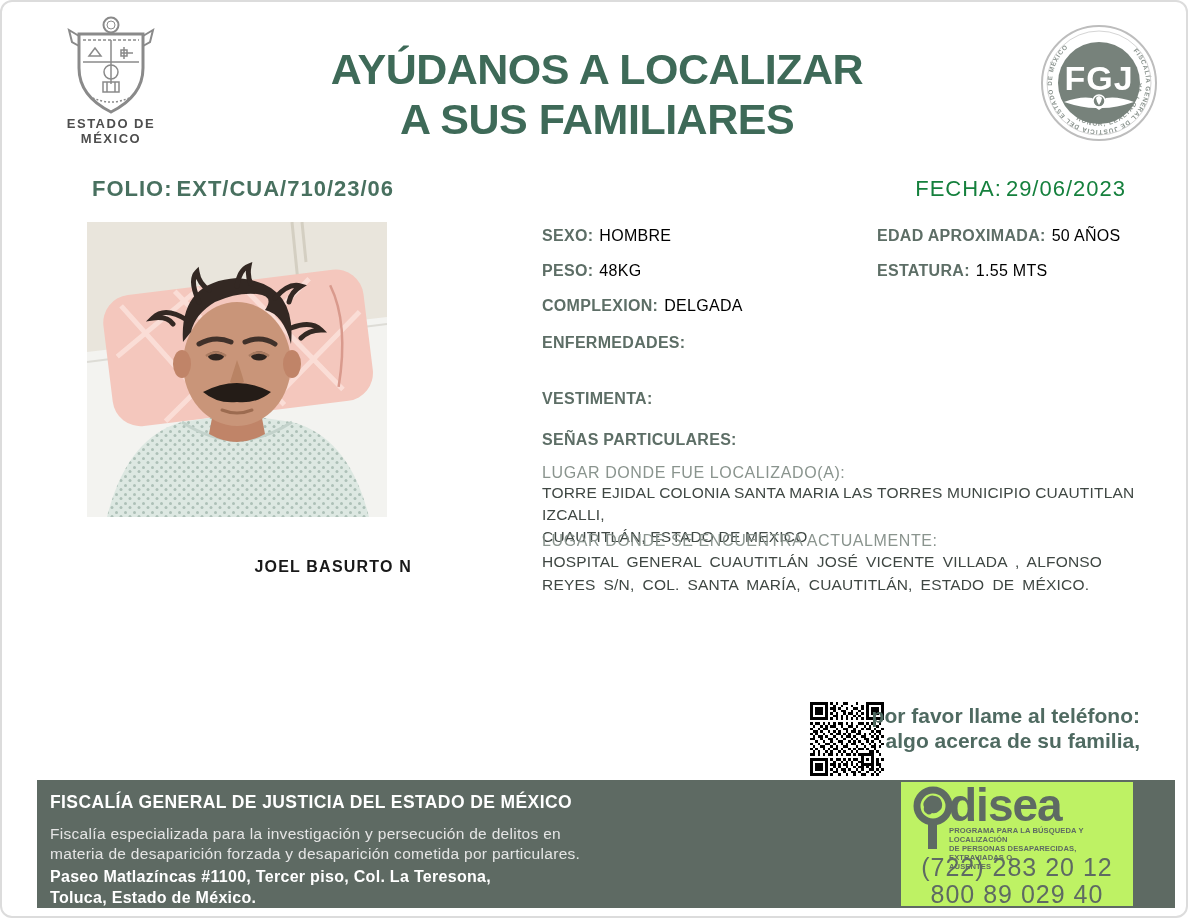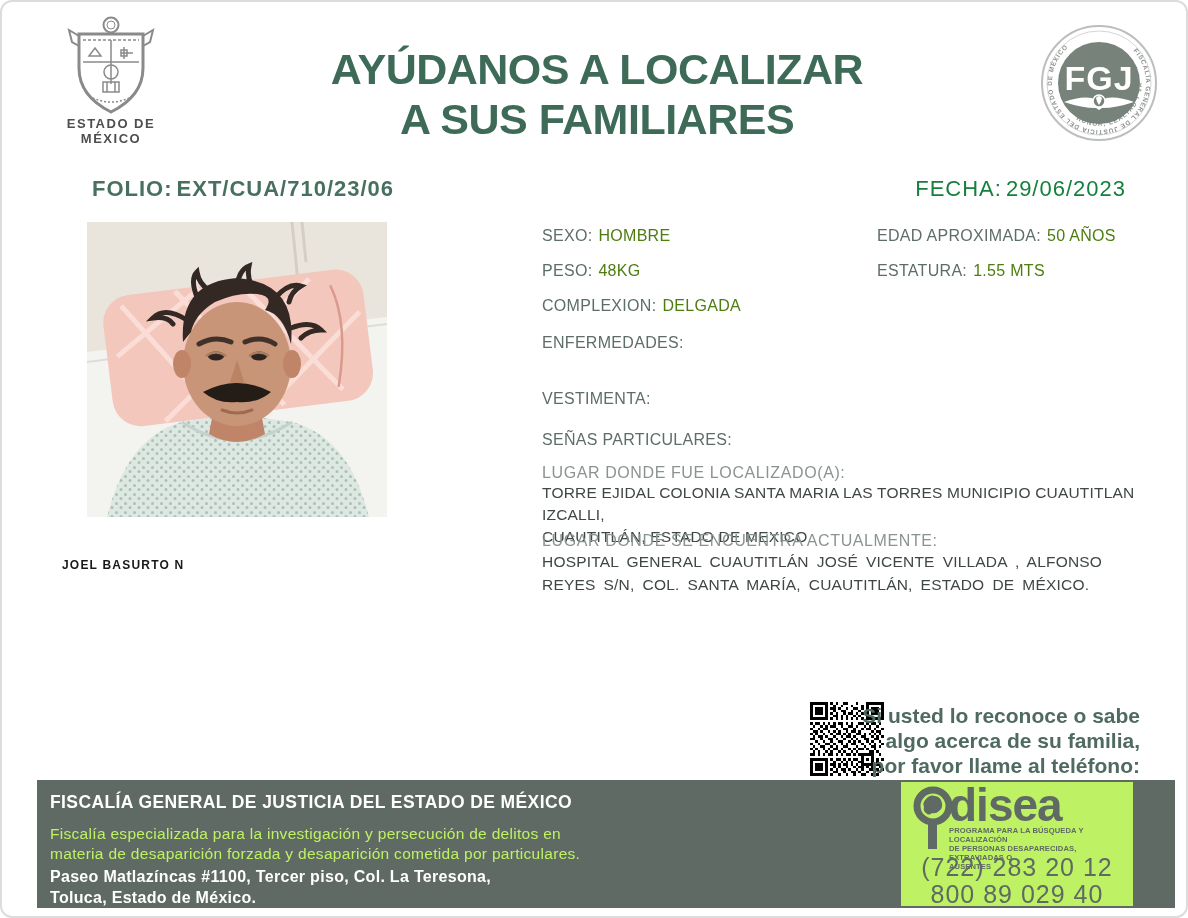--- a/index.html
+++ b/index.html
@@ -20,43 +20,43 @@
 
   .fgj-badge { position:absolute; left:1038px; top:22px; }
 
   
   .folio { position:absolute; left:90px; top:174px; font-size:22px; font-weight:bold; color:#48705f; letter-spacing:1px; }
   .fecha { position:absolute; right:56px; top:174px; font-size:22px; font-weight:normal; color:#15803d; letter-spacing:1px; text-align:right; }
   .folio span, .fecha span { margin-right:4px;text-align:right; }
 
   
   .photo { position:absolute; left:85px; top:220px; width:300px; height:295px; overflow:hidden; background:#e9e5dc; }
-  .person-name { position:absolute; left:60px; top:556px; width:350px; text-align:left;
-                 font-size:12px; font-weight:bold; color:#191919; letter-spacing:1.2px; }
+  .person-name { position:absolute; left:60px; top:556px; width:350px; text-align:right;
+                 font-size:16px; font-weight:bold; color:#191919; letter-spacing:1.2px; }
 
   
   .field { position:absolute; font-size:16px; letter-spacing:0.3px; white-space:nowrap; }
-  .field .lbl { font-weight:normal; color:#5d6e66; margin-right:6px; }
-  .field .val { color:#4d7c0f;margin-top:34px; }
+  .field .lbl { font-weight:bold; color:#5d6e66; margin-right:6px; }
+  .field .val { color:#000000;margin-top:34px; }
 
   
   .loc { position:absolute; left:540px; width:648px; }
   .loc-header { font-size:16px; color:#8a948e; letter-spacing:0.6px; }
   .loc-text { font-size:15.5px; color:#3f4743; line-height:22px; letter-spacing:0.2px; }
   .loc-text.wide { word-spacing:3.5px; line-height:23px; }
 
   
   .qr { position:absolute; left:808px; top:700px; width:74px; height:74px; }
   .recognize { position:absolute; right:46px; top:701px; text-align:right;
                font-size:21px; font-weight:bold; color:#4f6a61; line-height:25px; }
 
   
   .footer { position:absolute; left:35px; top:778px; width:1138px; height:128px; background:#5e6a63; }
   .footer-org { position:absolute; left:13px; top:12px; font-size:17.5px; font-weight:bold; color:#ffffff; letter-spacing:0.4px; }
-  .footer-desc { position:absolute; left:13px; top:44px; font-size:15.5px; color:#bef264; line-height:20px; letter-spacing:0.3px; }
+  .footer-desc { position:absolute; left:13px; top:44px; font-size:15.5px; color:#e5e5e5; line-height:20px; letter-spacing:0.3px; }
   .footer-addr { position:absolute; left:13px; top:86px; font-size:16px; font-weight:bold; color:#ffffff; line-height:21px; letter-spacing:0.3px; }
 
   .odisea-panel { position:absolute; left:864px; top:2px; width:232px; height:124px; background:#bef264; }
   .odisea-logo { position:absolute; left:8px; top:4px; }
   .odisea-brand { position:absolute; left:48px; top:-4px; font-size:46px; font-weight:bold; color:#5e6a63; letter-spacing:-1px; }
   .odisea-tagline { position:absolute; left:48px; top:44px; font-size:7.6px; font-weight:bold; color:#5e6a63; line-height:9px; letter-spacing:0.1px; }
   .odisea-phones { position:absolute; left:0; top:72px; width:100%; text-align:center;
                    font-size:25px; font-weight:normal; color:#5e6a63; line-height:27px; letter-spacing:1px; }
 </style>
 </head>
@@ -245,23 +245,22 @@
           M8 24h2v1h-2z M11 24h1v1h-1z M13 24h2v1h-2z M16 24h1v1h-1z M18 24h1v1h-1z M26 24h2v1h-2z
           M9 25h1v1h-1z M11 25h1v1h-1z M14 25h1v1h-1z M17 25h1v1h-1z M19 25h2v1h-2z M22 25h1v1h-1z M24 25h1v1h-1z M27 25h1v1h-1z
           M8 26h1v1h-1z M10 26h1v1h-1z M12 26h2v1h-2z M15 26h1v1h-1z M18 26h1v1h-1z M20 26h1v1h-1z M23 26h2v1h-2z M26 26h1v1h-1z M28 26h1v1h-1z
           M9 27h2v1h-2z M13 27h1v1h-1z M16 27h2v1h-2z M19 27h1v1h-1z M22 27h1v1h-1z M25 27h1v1h-1z M27 27h1v1h-1z
           M8 28h1v1h-1z M11 28h1v1h-1z M14 28h1v1h-1z M17 28h1v1h-1z M20 28h2v1h-2z M24 28h1v1h-1z M26 28h1v1h-1z"></path>
       </g>
     </svg>
   </div>
 
   <div class="recognize">
-    <div>Si usted lo reconoce o sabe</div>
+    <div>por favor llame al teléfono:</div>
     <div>algo acerca de su familia,</div>
-    <div>por favor llame al teléfono:</div>
   </div>
 
   <div class="footer">
     <div class="footer-org">FISCALÍA GENERAL DE JUSTICIA DEL ESTADO DE MÉXICO</div>
     <div class="footer-desc">
       <div>Fiscalía especializada para la investigación y persecución de delitos en</div>
       <div>materia de desaparición forzada y desaparición cometida por particulares.</div>
     </div>
     <div class="footer-addr">
       <div>Paseo Matlazíncas #1100, Tercer piso, Col. La Teresona,</div>

